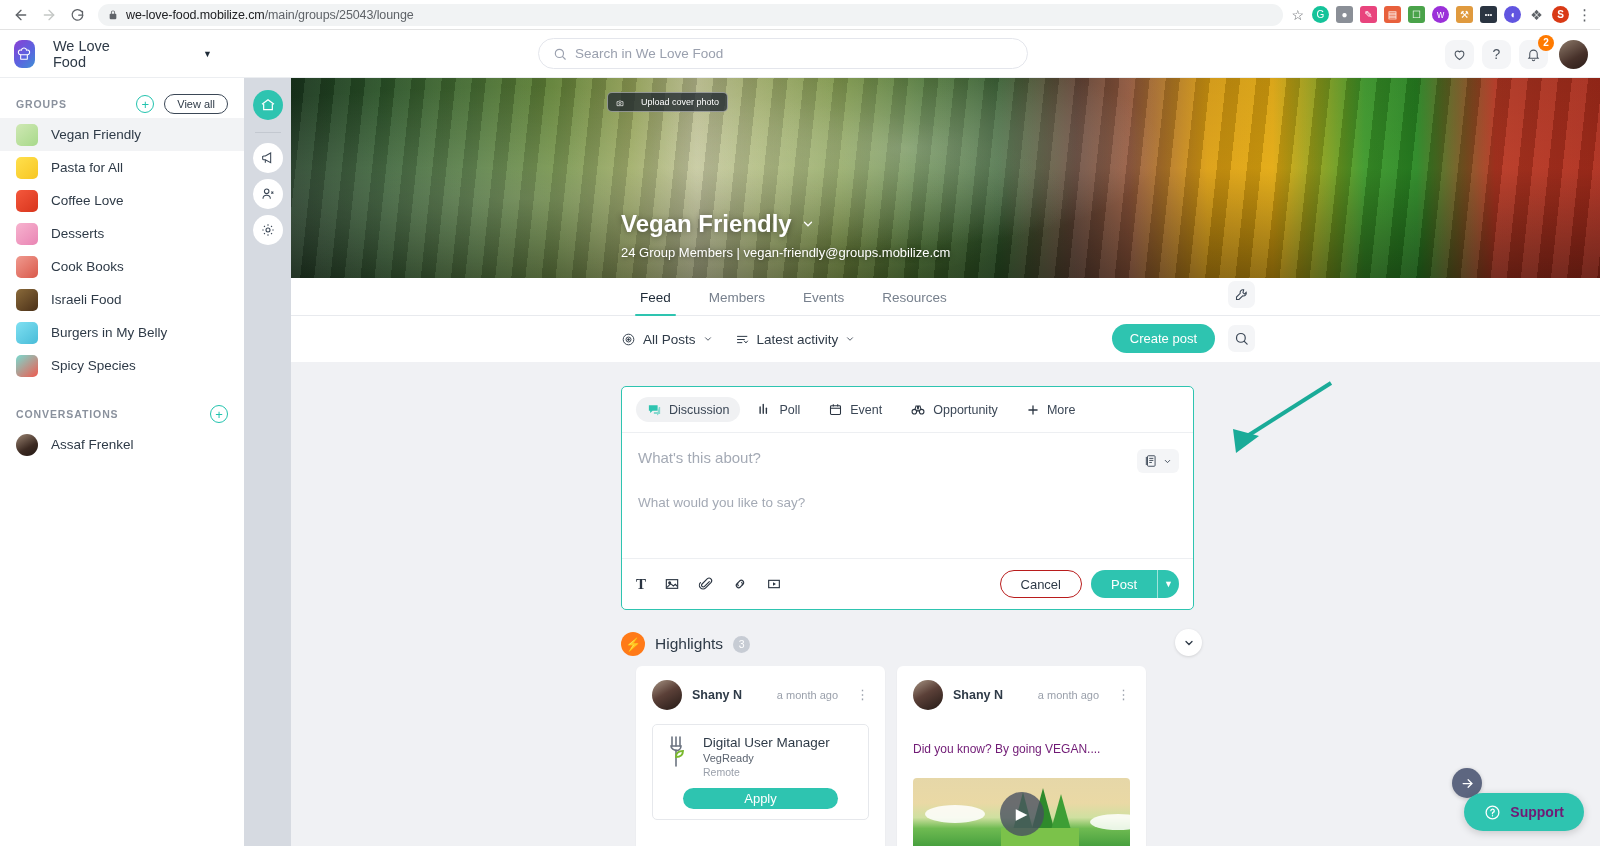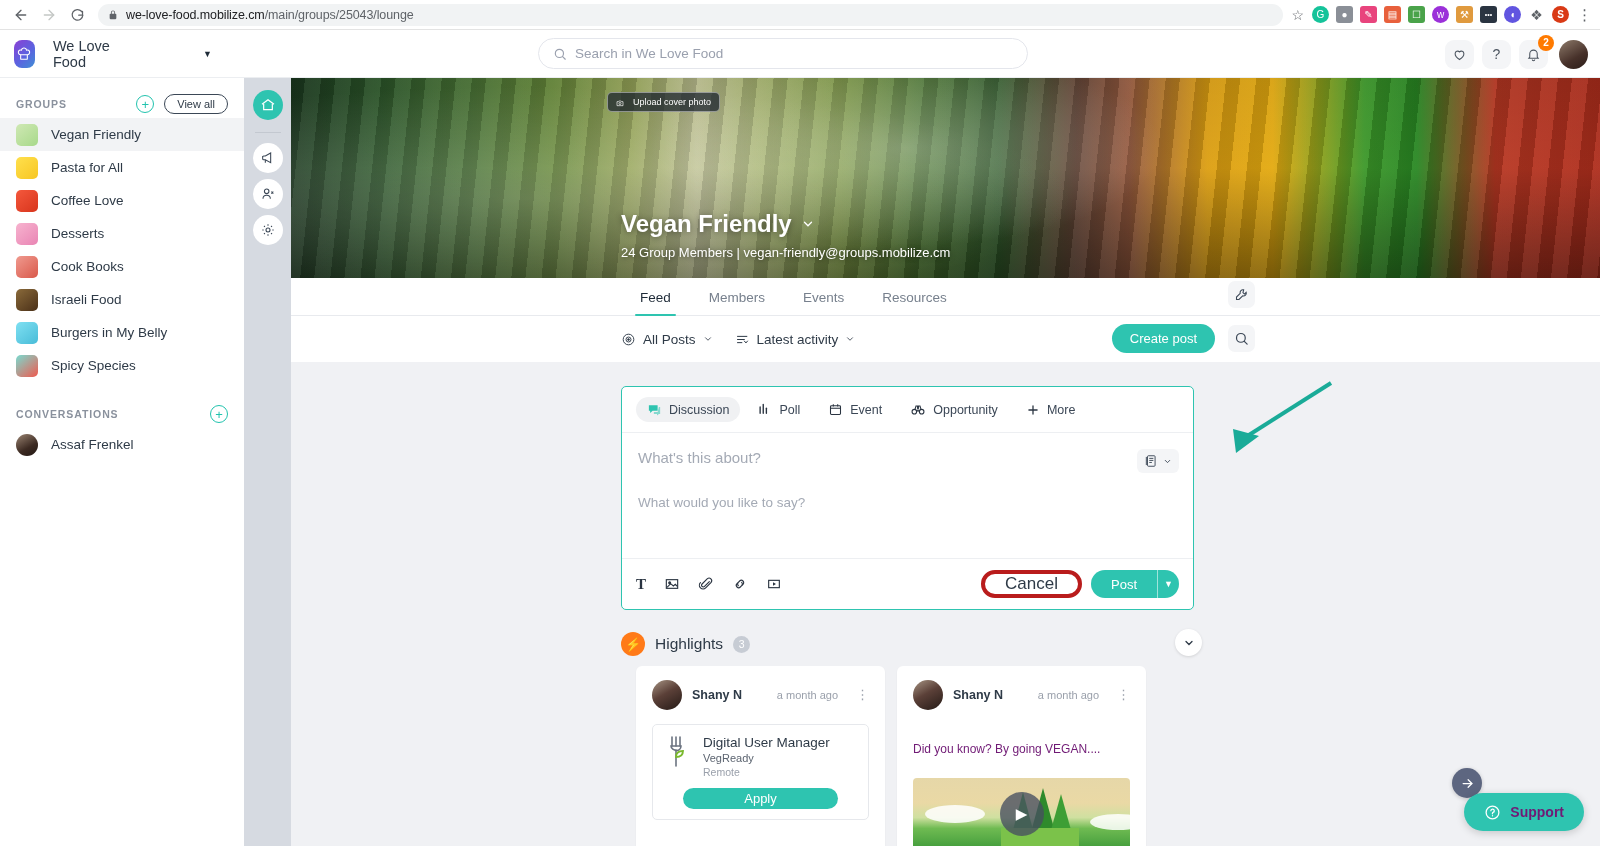--- a/index.html
+++ b/index.html
@@ -141,21 +141,21 @@
     background:
       radial-gradient(ellipse 60% 80% at 18% 60%, rgba(255,255,255,.18), transparent 70%),
       radial-gradient(ellipse 28% 70% at 47% 35%, rgba(255,255,255,.30), transparent 70%),
       repeating-linear-gradient(96deg, rgba(0,0,0,.14) 0 14px, rgba(255,255,255,.05) 14px 30px),
       linear-gradient(to bottom, rgba(0,0,0,.10) 0%, rgba(0,0,0,.05) 45%, rgba(0,0,0,.42) 100%);
   }
   .upload-cover {
     position:absolute; left: 316px; top: 14px; z-index: 3;
     background: rgba(24,32,45,.72); border:1px solid rgba(255,255,255,.45);
     color:#fff; font-size: 9px; border-radius: 5px;
-    padding: 4px 8px; display:flex; align-items:flex-end; gap:9px;
+    padding: 4px 8px; display:flex; align-items:flex-end; gap:17px;
   }
   .cover-text { position:absolute; left: 330px; bottom: 18px; z-index:3; color:#fff; }
   .cover-title { font-size: 24px; font-weight: bold; display:flex; align-items:center; gap:9px;
                  text-shadow: 0 1px 6px rgba(0,0,0,.45); }
   .cover-sub { font-size: 13px; margin-top: 7px; text-shadow: 0 1px 5px rgba(0,0,0,.5); }
 
   
   .tabs-bar { background:#fff; height: 38px; display:flex; align-items:flex-end;
               padding-left: 330px; position:relative; border-bottom:1px solid #e8eaee;}
   .tab { font-size: 13.5px; color:#77808d; padding: 0 19px 10px 19px; position:relative; }
@@ -193,22 +193,22 @@
   .comp-tab.active { background:#f0f1f3; }
   .comp-title-row { display:flex; align-items:flex-start; padding: 16px 14px 0 16px; }
   .comp-title { font-size: 15px; color:#a4aab5; flex:1 1 auto; }
   .tmpl-btn { display:flex; align-items:center; gap:5px; background:#f4f5f7;
               border-radius:6px; padding: 5px 7px; color:#3b4756; font-size:12px;}
   .comp-body { padding: 22px 16px 34px 16px; font-size: 13.5px; color:#a4aab5;
                border-bottom:1px solid #edeff2; min-height: 86px;}
   .comp-foot { height: 50px; display:flex; align-items:center; padding: 0 14px; gap: 18px;}
   .comp-foot .tools { display:flex; align-items:center; gap:18px; color:#2a3441;}
   .comp-actions { margin-left:auto; display:flex; align-items:center; gap:9px;}
-  .btn-cancel { border:4px solid #b91c1c; background:#fff; color:#2e3a47;
-                border-radius:16px; height:28px; padding:0 20px; font-size:17px;}
+  .btn-cancel { border:1px solid #b91c1c; background:#fff; color:#2e3a47;
+                border-radius:16px; height:28px; padding:0 20px; font-size:13px;}
   .btn-post { background:#2ec4b0; color:#fff; border:none;
               border-radius:16px 0 0 16px; height:28px; padding:0 20px; font-size:13px;}
   .btn-post-caret { background:#2ec4b0; color:#fff; border:none;
               border-left:1px solid rgba(255,255,255,.55);
               border-radius:0 16px 16px 0; height:28px; width:22px; font-size:9px;}
 
   
   .hl-head { display:flex; align-items:center; gap:10px; margin: 22px 0 10px 330px; position:relative;}
   .hl-bolt { width:24px;height:24px;border-radius:50%;background:#ff7a18;
              color:#fff;display:flex;align-items:center;justify-content:center;font-size:13px;}

